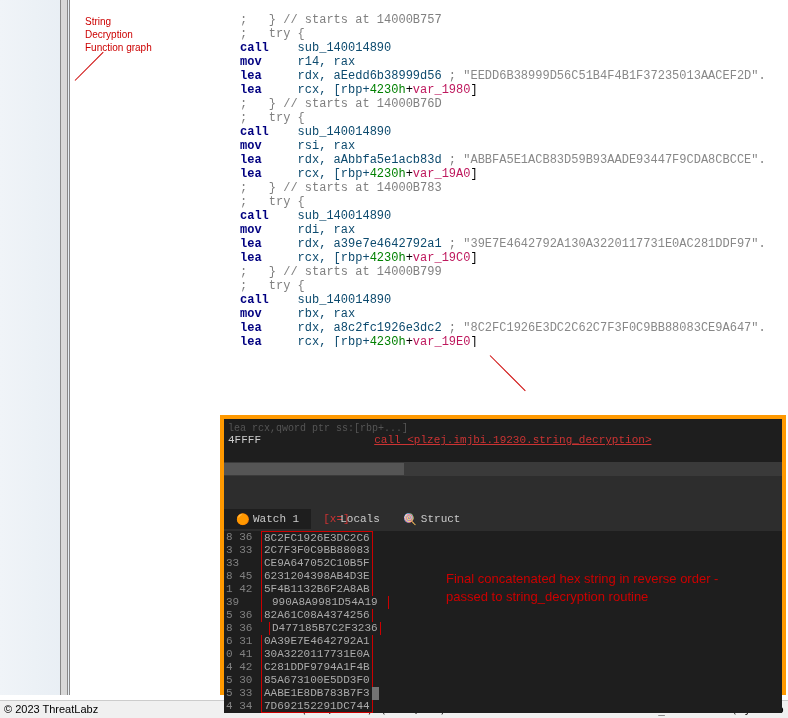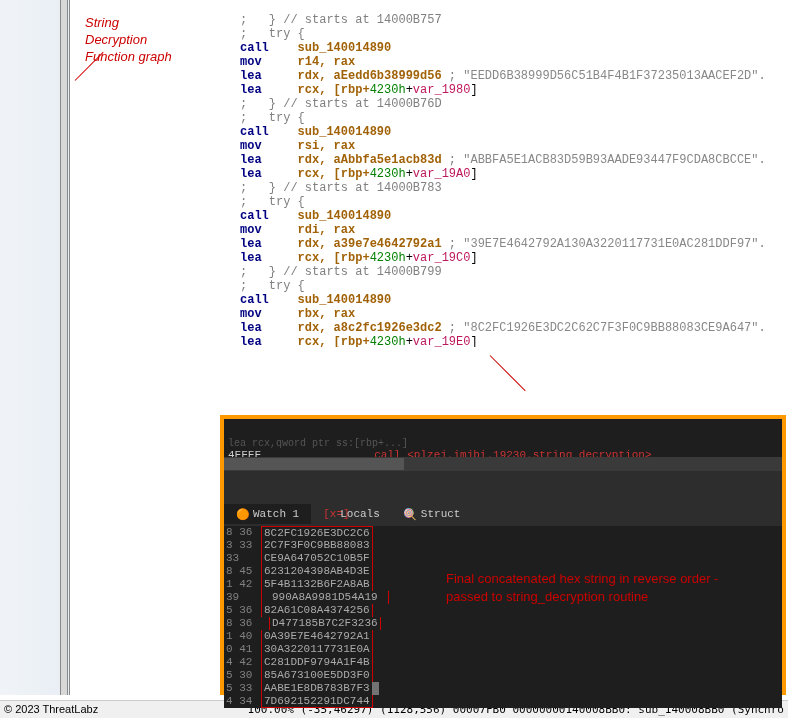--- a/index.html
+++ b/index.html
@@ -24,23 +24,22 @@
       height: 695px;
       background: linear-gradient(to right, #f0f4f8, #e8eef4);
       border-right: 1px solid #888;
     }
     .annotation-left {
       position: absolute;
       left: 85px;
       top: 15px;
       color: #cc0000;
       font-family: Arial, sans-serif;
-      font-size: 13px;
+      font-size: 10px;
       line-height: 1.3;
-      font-style: italic;
     }
     .pointer-line-left {
       position: absolute;
       left: 75px;
       top: 80px;
       width: 40px;
       height: 1px;
       border-top: 1px solid #cc0000;
       transform: rotate(-45deg);
       transform-origin: left;
@@ -84,42 +83,42 @@
       font-size: 12px;
       line-height: 14px;
       white-space: pre;
       overflow: hidden;
     }
     .disasm-line {
       display: block;
       height: 14px;
     }
     .mnemonic { color: #000080; font-weight: bold; }
-    .reg { color: #a16207; font-weight: bold; margin-top: 20px; }
+    .reg { color: #0c4a6e; font-weight: normal; margin-top: 20px; }
     .offset { color: #008000; }
     .var { color: #be185d; }
     .comment { color: #808080; }
     .str { color: #888; }
     
     .debugger-box {
       position: absolute;
       left: 220px;
       top: 415px;
       width: 566px;
       height: 280px;
       border: 4px solid #ff9900;
       background: #2d2d2d;
       z-index: 10;
     }
     .debugger-top {
       background: #1e1e1e;
       color: #888;
-      padding: 19px 4px;
-      font-size: 11px;
-      height: 36px;
+      padding: 4px 4px;
+      font-size: 11px;
+      height: 43px;
     }
     .debugger-top .addr { color: #ccc; }
     .debugger-top .call { color: #cc3333; }
     .debugger-top .underline { text-decoration: underline; }
     .scrollbar-horiz {
       height: 14px;
       background: #3a3a3a;
       position: relative;
     }
     .scroll-thumb {
@@ -273,21 +272,21 @@
       </div>
       <div class="hex-row">
         <span class="hex-addr">5 36</span>
         <span class="hex-ascii" style="padding:0 2px;border-left:1px solid #cc0000;border-right:1px solid #cc0000;">82A61C08A4374256</span>
       </div>
       <div class="hex-row">
         <span class="hex-addr">8 36</span>
         <span class="hex-ascii" style="padding:0 2px;border-left:1px solid #cc0000;border-right:1px solid #cc0000;margin-left:8px;">D477185B7C2F3236</span>
       </div>
       <div class="hex-row">
-        <span class="hex-addr">1 40</span>
+        <span class="hex-addr">6 31</span>
         <span class="hex-ascii" style="padding:0 2px;border-left:1px solid #cc0000;border-right:1px solid #cc0000;">0A39E7E4642792A1</span>
       </div>
       <div class="hex-row">
         <span class="hex-addr">0 41</span>
         <span class="hex-ascii" style="padding:0 2px;border-left:1px solid #cc0000;border-right:1px solid #cc0000;">30A3220117731E0A</span>
       </div>
       <div class="hex-row">
         <span class="hex-addr">4 42</span>
         <span class="hex-ascii" style="padding:0 2px;border-left:1px solid #cc0000;border-right:1px solid #cc0000;">C281DDF9794A1F4B</span>
       </div>

